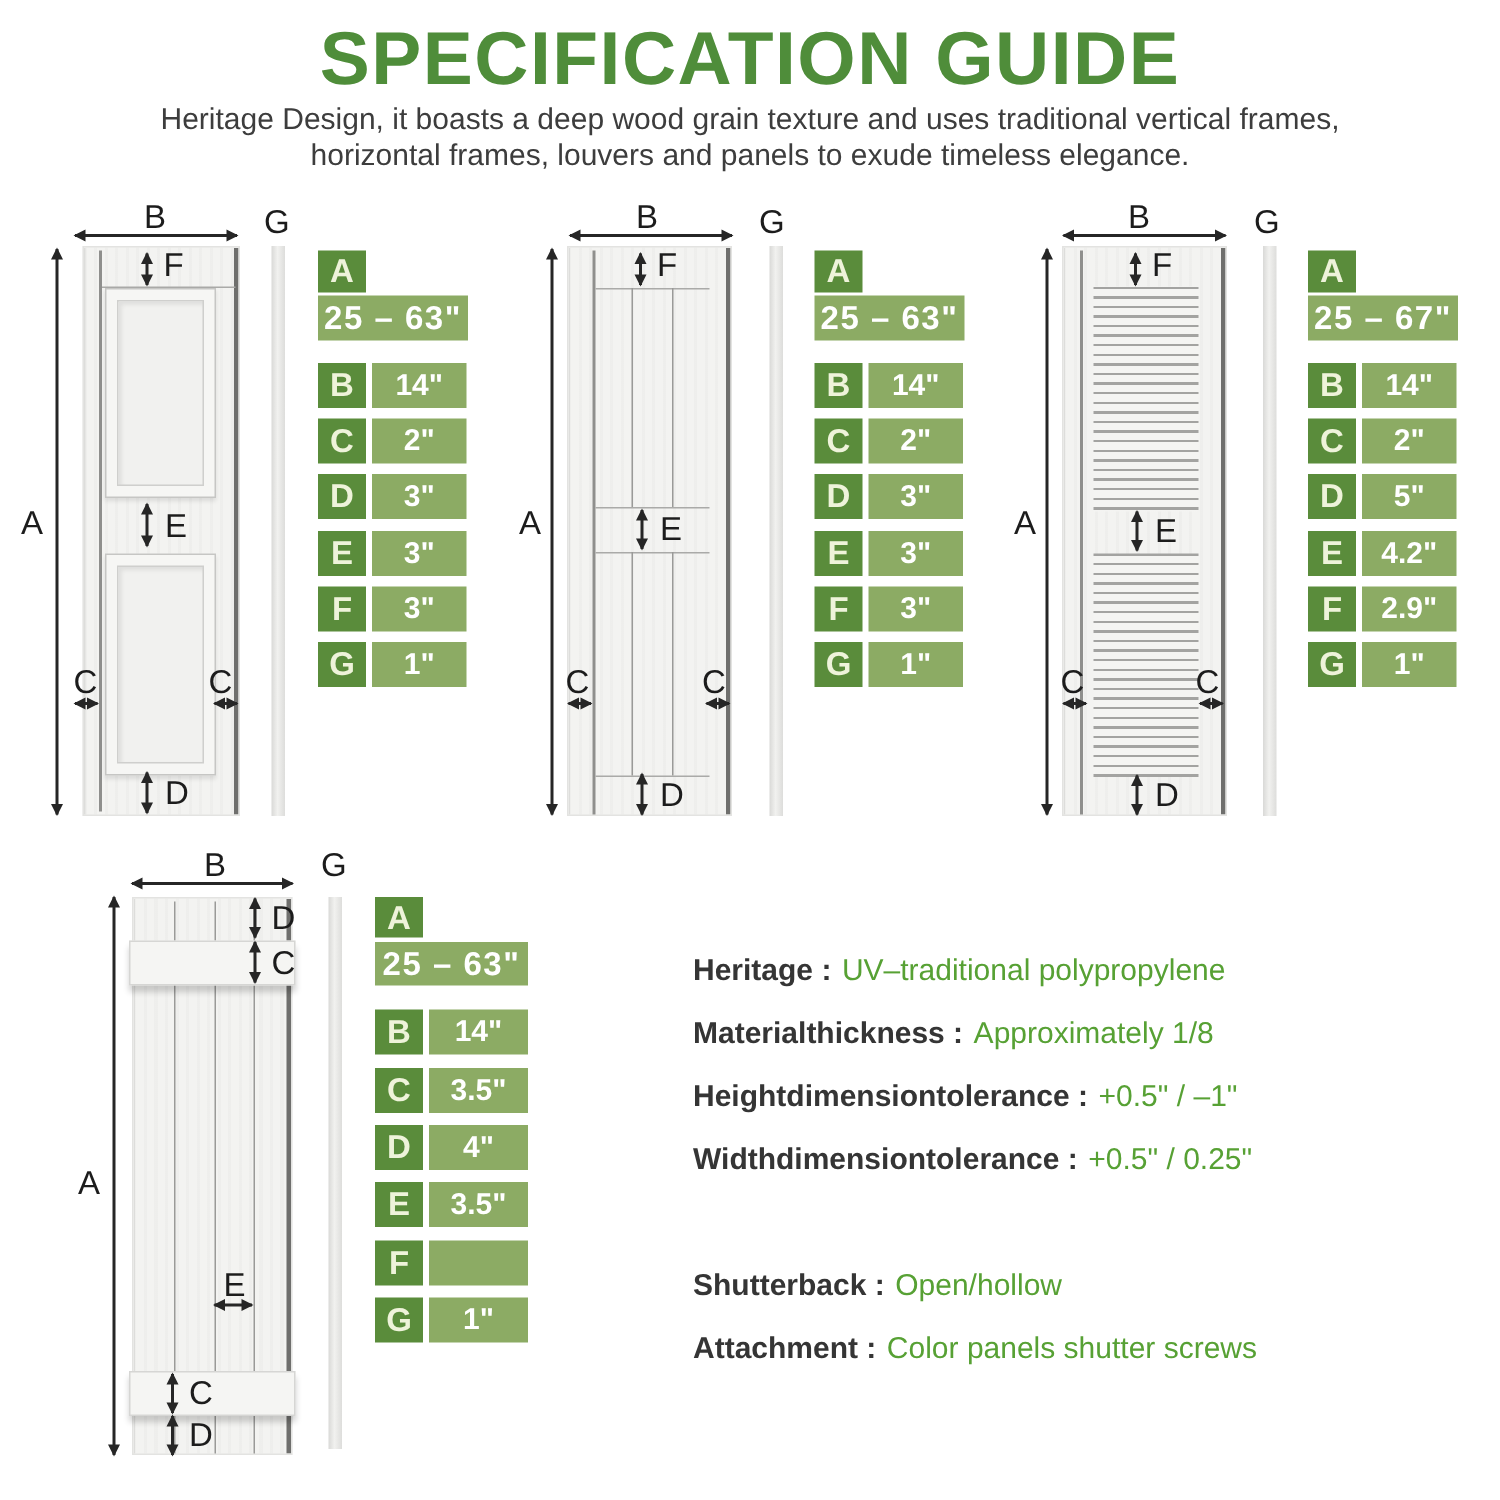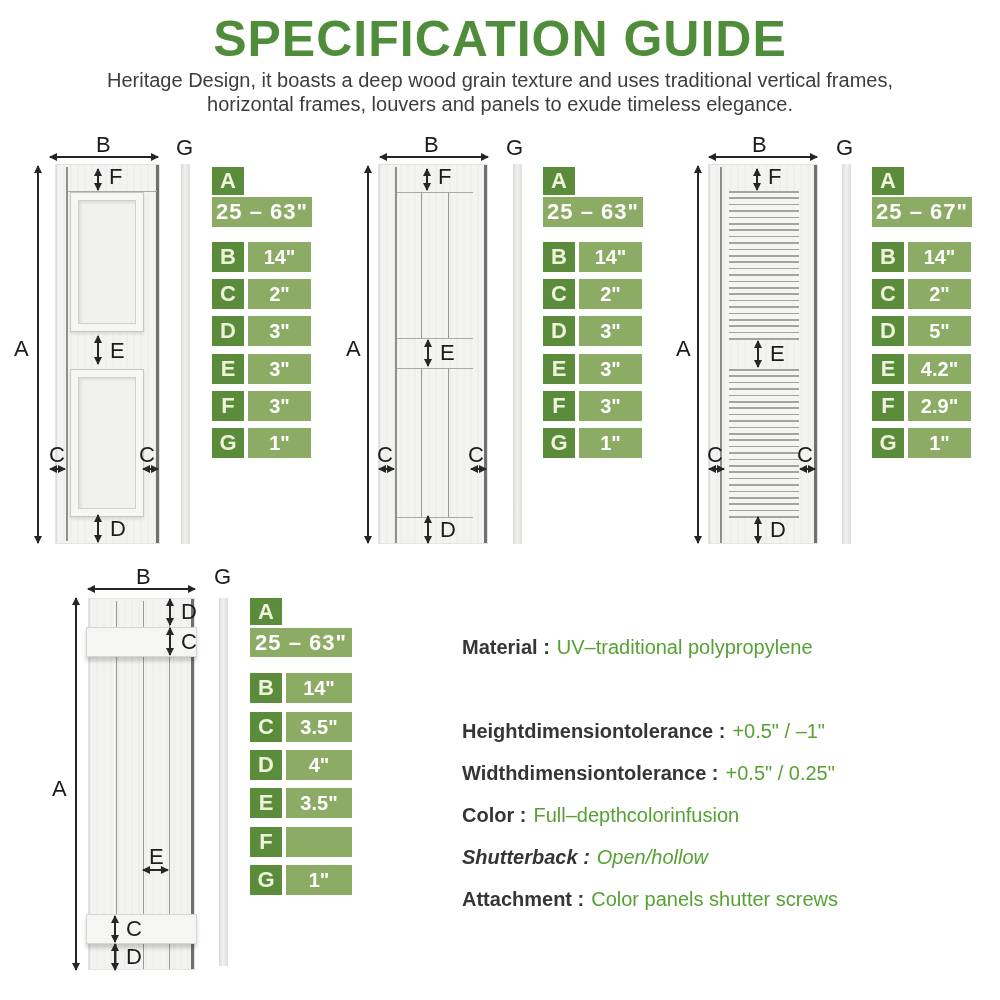--- a/index.html
+++ b/index.html
@@ -220,20 +220,20 @@
   <div class="tv" style="left:286px;top:712px;width:66px;height:30px;">3.5"</div>
   <div class="tl" style="left:250px;top:750px;width:32px;height:30px;">D</div>
   <div class="tv" style="left:286px;top:750px;width:66px;height:30px;">4"</div>
   <div class="tl" style="left:250px;top:788px;width:32px;height:30px;">E</div>
   <div class="tv" style="left:286px;top:788px;width:66px;height:30px;">3.5"</div>
   <div class="tl" style="left:250px;top:827px;width:32px;height:30px;">F</div>
   <div class="tv" style="left:286px;top:827px;width:66px;height:30px;"></div>
   <div class="tl" style="left:250px;top:865px;width:32px;height:30px;">G</div>
   <div class="tv" style="left:286px;top:865px;width:66px;height:30px;">1"</div>
 
-  <div class="spec" style="top:635px;"><span class="lab">Material :</span><span class="val">UV–traditional polypropylene</span></div>
+  <div class="spec" style="top:635px;"><span class="lab">Heritage :</span><span class="val">UV–traditional polypropylene</span></div>
+  <div class="spec" style="top:677px;"><span class="lab">Materialthickness :</span><span class="val">Approximately 1/8</span></div>
   <div class="spec" style="top:719px;"><span class="lab">Heightdimensiontolerance :</span><span class="val">+0.5" / –1"</span></div>
   <div class="spec" style="top:761px;"><span class="lab">Widthdimensiontolerance :</span><span class="val">+0.5" / 0.25"</span></div>
-  <div class="spec" style="top:803px;"><span class="lab">Color :</span><span class="val">Full–depthcolorinfusion</span></div>
-  <div class="spec" style="top:845px;font-style:italic;"><span class="lab">Shutterback :</span><span class="val">Open/hollow</span></div>
+  <div class="spec" style="top:845px;"><span class="lab">Shutterback :</span><span class="val">Open/hollow</span></div>
   <div class="spec" style="top:887px;"><span class="lab">Attachment :</span><span class="val">Color panels shutter screws</span></div>
 
 </div>
 
 </body></html>

